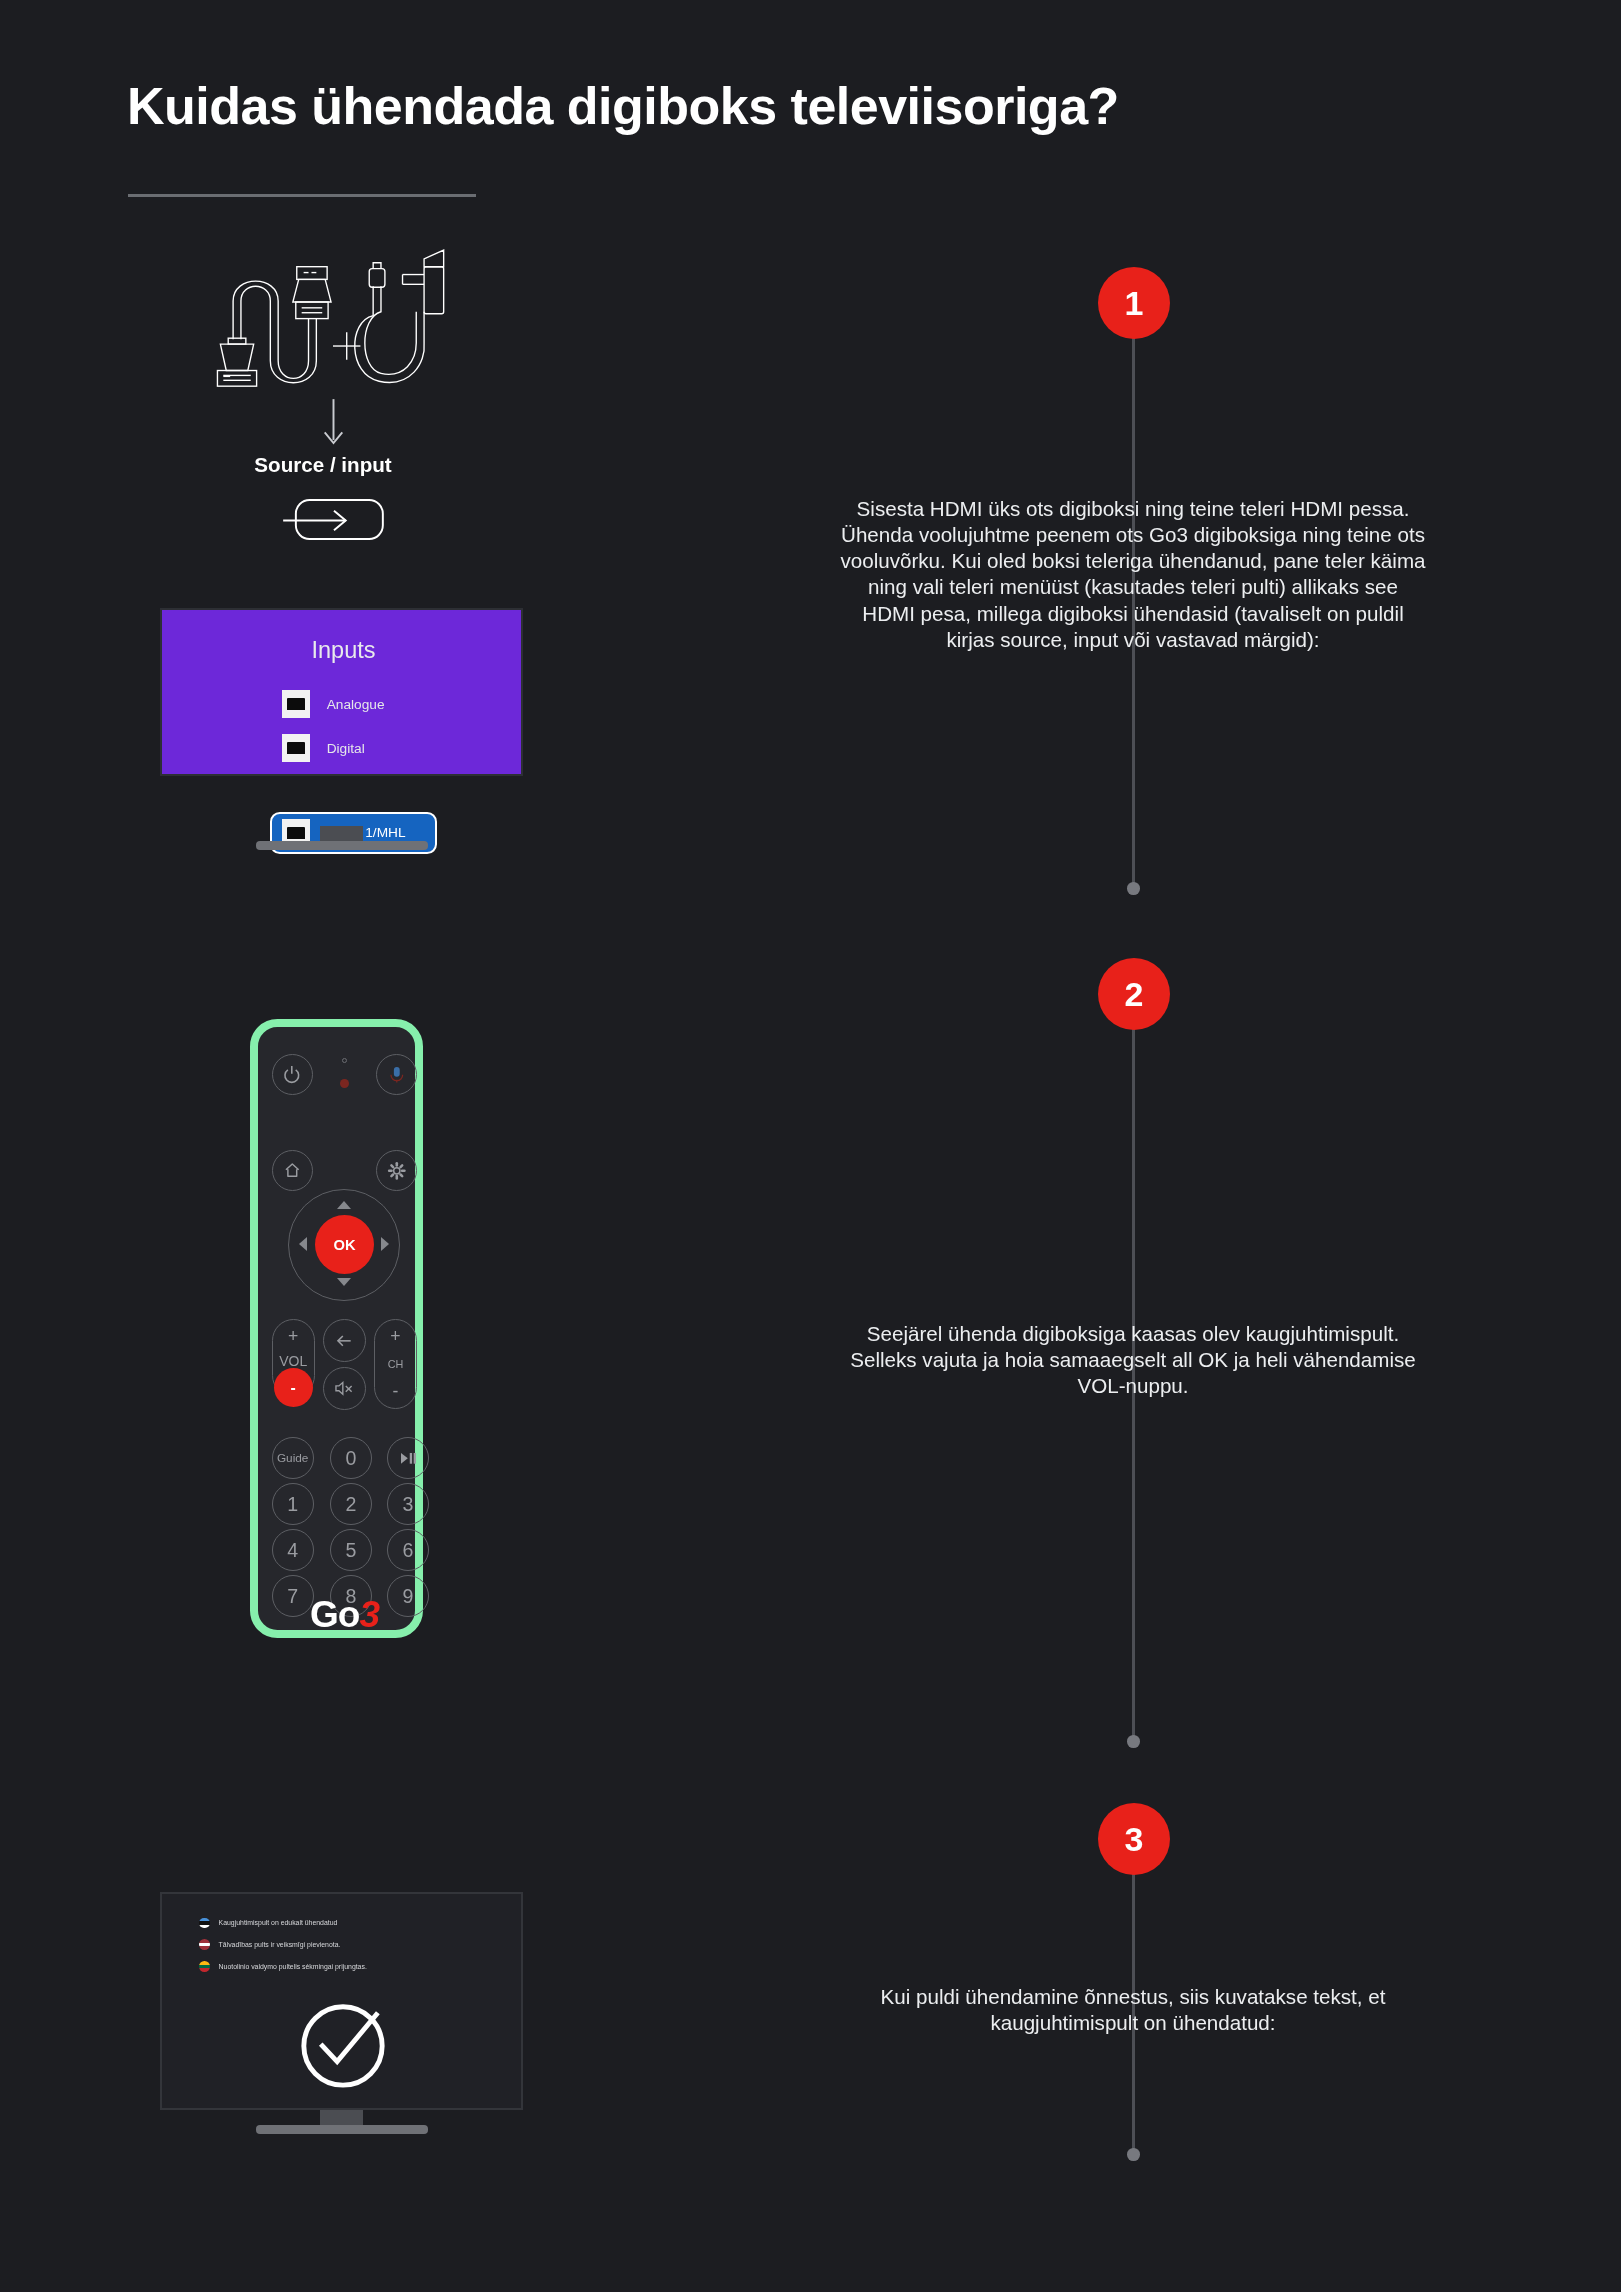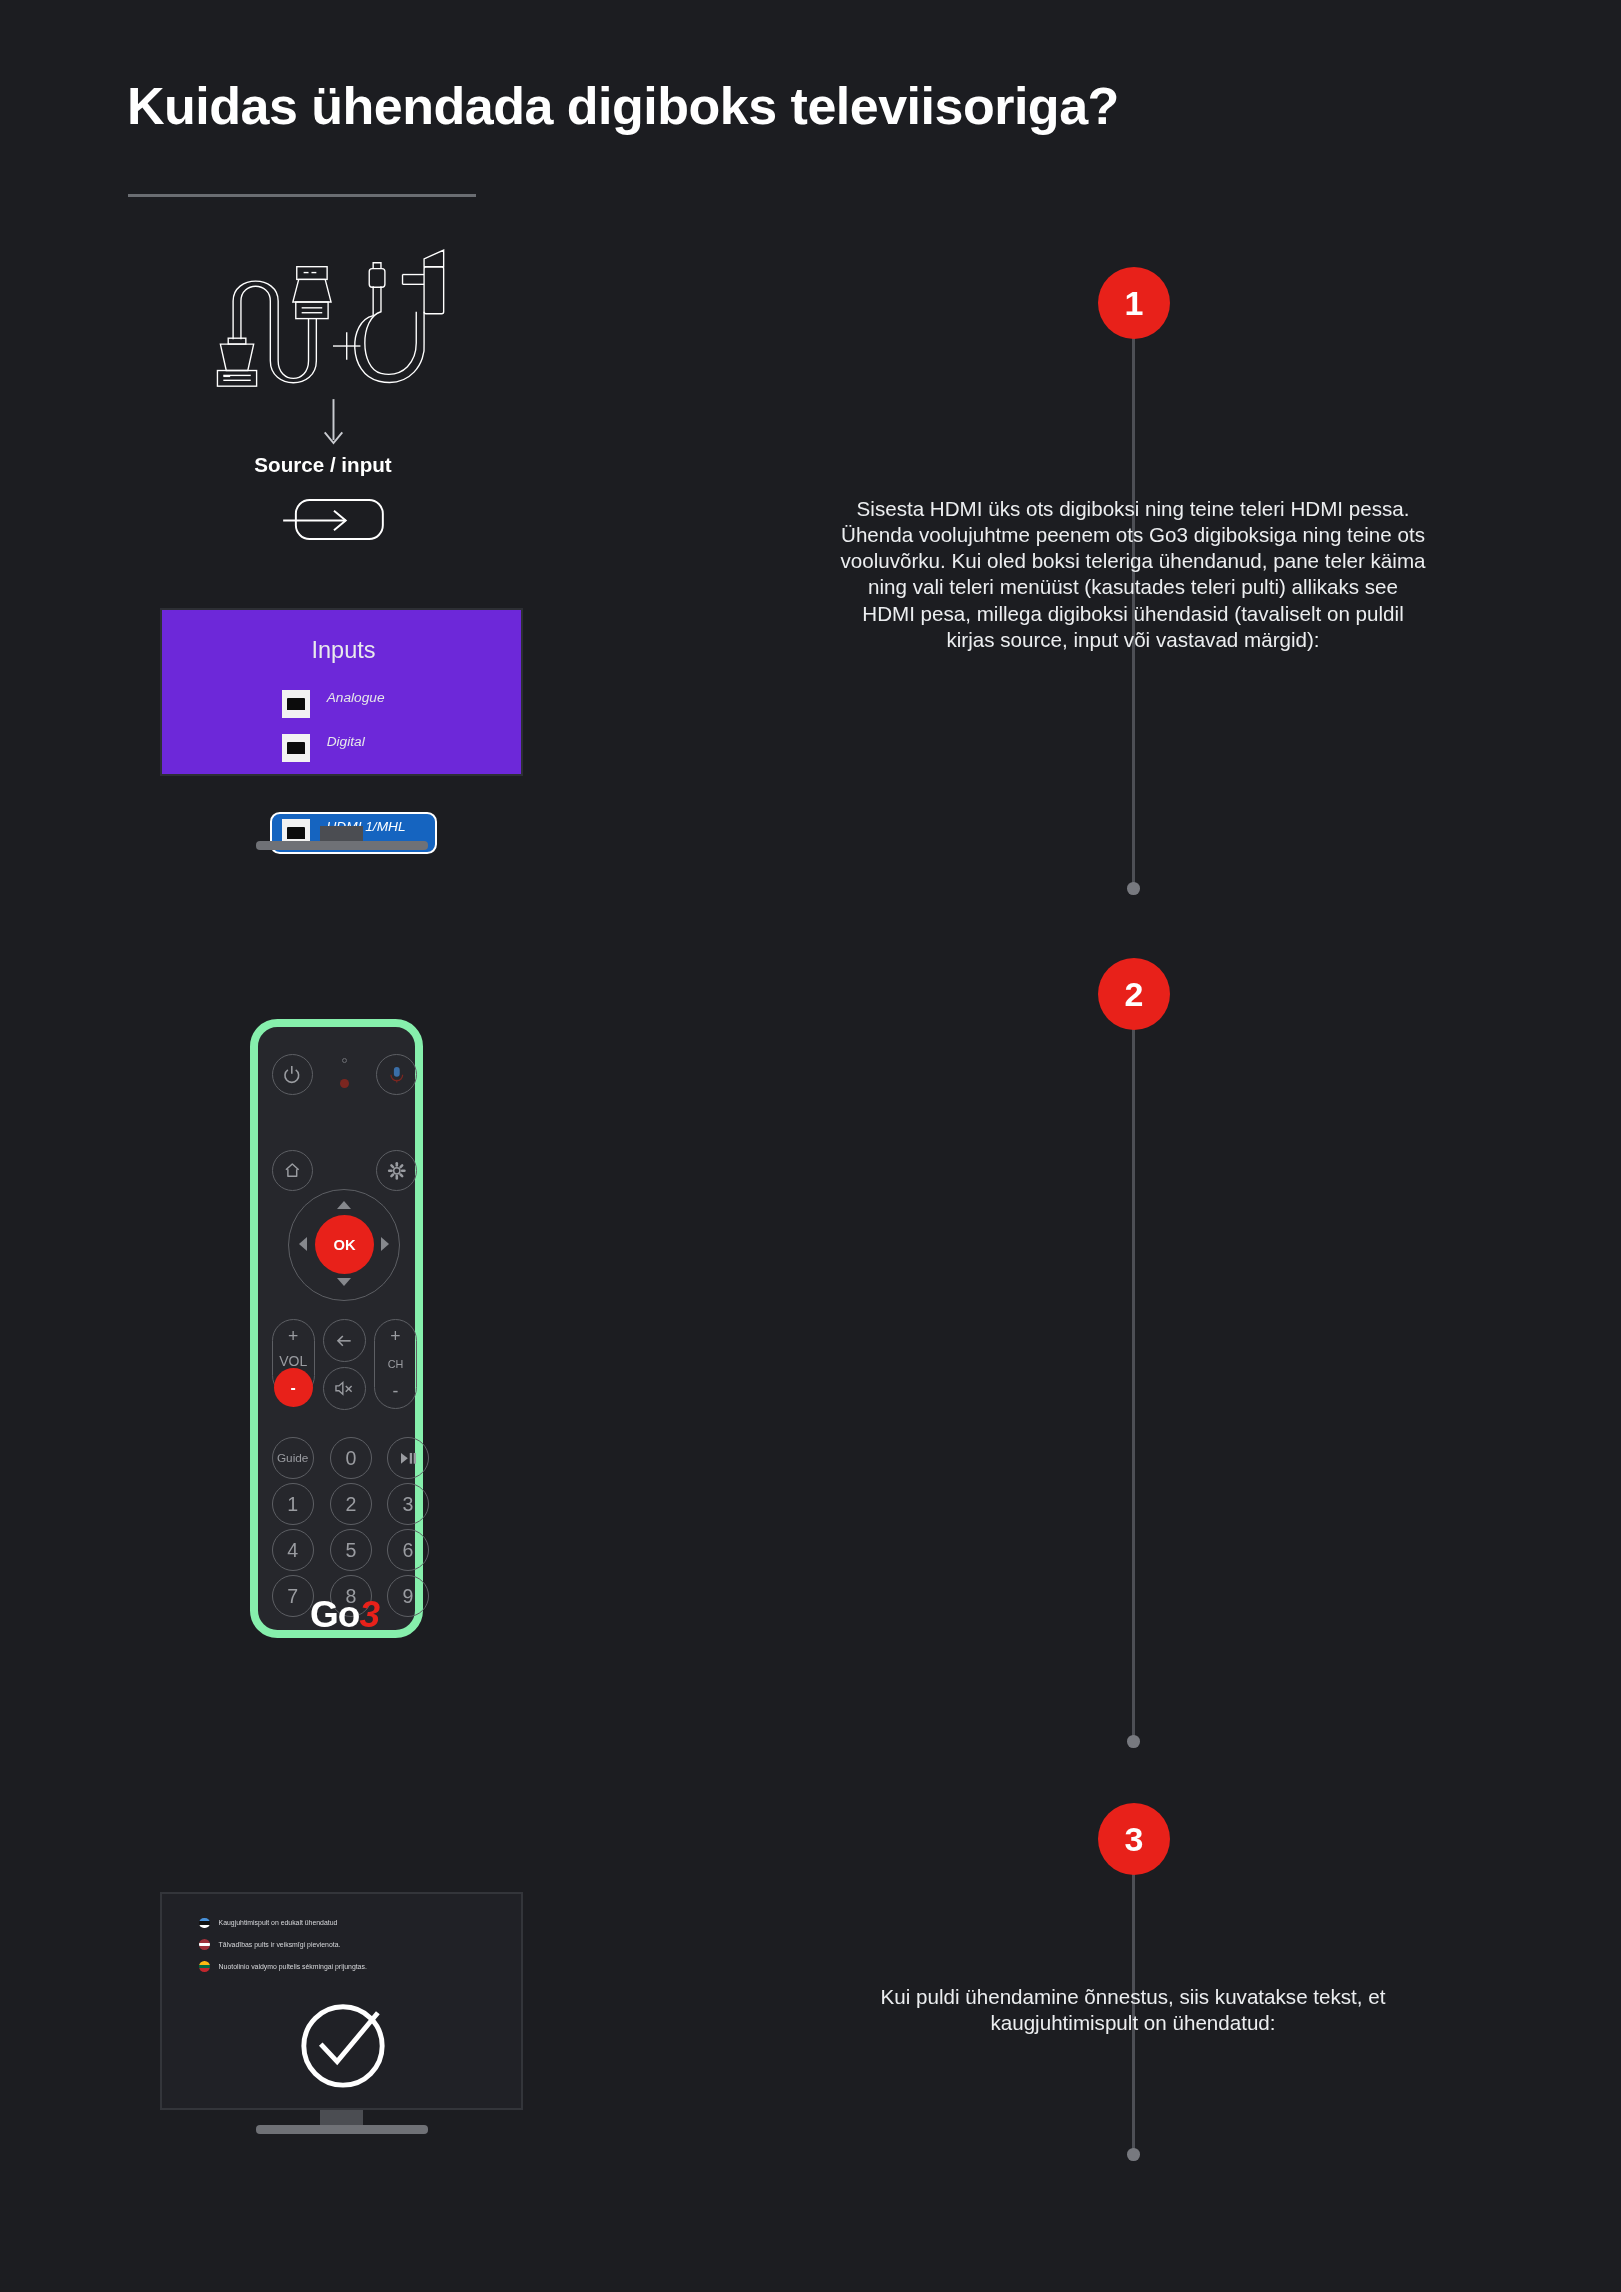--- a/index.html
+++ b/index.html
@@ -44,21 +44,21 @@
     background: #4b4d52;
   }
   .tv-stand-base {
     position: absolute; left: 96px; top: 233px; width: 172px; height: 8.8px;
     background: #6f7176; border-radius: 3.9px;
   }
   .inputs-title {
     position: absolute; left: 0; top: 26.5px; width: 363px;
     text-align: center; font-size: 23.5px; color: #e9eaec;
   }
-  .input-row { position: absolute; display: flex; align-items: flex-start; font-style: italic; }
+  .input-row { position: absolute; display: flex; align-items: center; }
   .input-icon {
     width: 28px; height: 28px; background: #f2f2f2;
     display: flex; align-items: center; justify-content: center; flex: none;
   }
   .input-icon .glyph { width: 18.6px; height: 12.7px; background: #0c0c0c; border-radius: 1px 1px 0 0;}
   .input-label { margin-left: 16.7px; font-size: 13.7px; color: #e6e7e9; white-space: nowrap; }
   .input-row.sel {
     background: #1564c0; border: 2.9px solid #ffffff; border-radius: 9.8px;
     padding: 4.9px 29px 4.9px 9.8px;
     margin-top: 40px;
@@ -356,18 +356,19 @@
     <div class="tl-seg" style="top:1027px; height:716px;"></div>
     <div class="tl-dot" style="top:1735px;"></div>
     <div class="tl-seg" style="top:1872px; height:284px;"></div>
     <div class="tl-dot" style="top:2148px;"></div>
   </div>
 
   <div class="step-badge" style="left:1098px; top:267px;">1</div>
   <div class="step-text" style="top:496px;">Sisesta HDMI üks ots digiboksi ning teine teleri HDMI pessa. Ühenda voolujuhtme peenem ots Go3 digiboksiga ning teine ots vooluvõrku. Kui oled boksi teleriga ühendanud, pane teler käima ning vali teleri menüüst (kasutades teleri pulti) allikaks see HDMI pesa, millega digiboksi ühendasid (tavaliselt on puldil kirjas source, input või vastavad märgid):</div>
 
   <div class="step-badge" style="left:1098px; top:958px;">2</div>
+  <div class="step-text" style="top:1321px;">Seejärel ühenda digiboksiga kaasas olev kaugjuhtimispult. Selleks vajuta ja hoia samaaegselt all OK ja heli vähendamise VOL-nuppu.</div>
 
   <div class="step-badge" style="left:1098px; top:1803px;">3</div>
   <div class="step-text" style="top:1984px;">Kui puldi ühendamine õnnestus, siis kuvatakse tekst, et kaugjuhtimispult on ühendatud:</div>
 
 </div>
 
 
 </body></html>

